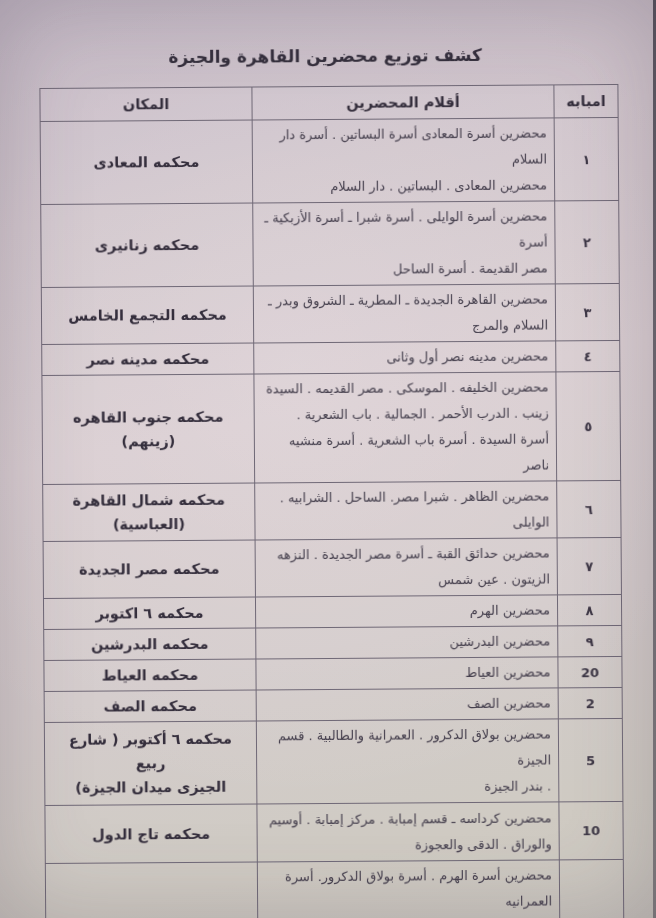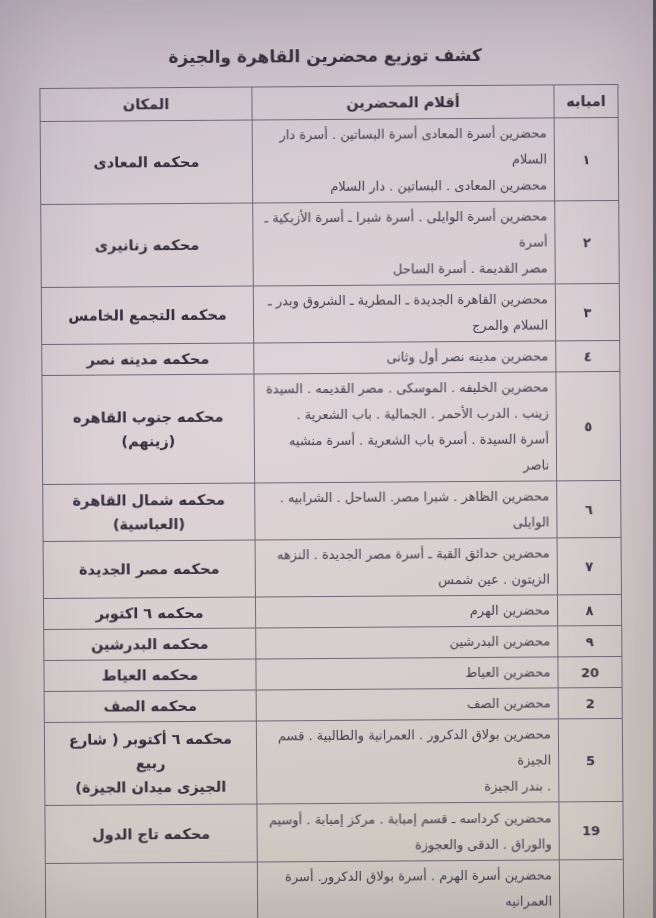--- a/index.html
+++ b/index.html
@@ -184,21 +184,21 @@
         <td class="cell-place">محكمه الصف</td>
       </tr>
       <tr style="height:60px">
         <td class="cell-serial">5</td>
         <td class="cell-offices">محضرين بولاق الدكرور . العمرانية والطالبية . قسم الجيزة
 . بندر الجيزة</td>
         <td class="cell-place">محكمه ٦ أكتوبر ( شارع ربيع
 الجيزى ميدان الجيزة)</td>
       </tr>
       <tr style="height:58px">
-        <td class="cell-serial">19</td>
+        <td class="cell-serial">10</td>
         <td class="cell-offices">محضرين كرداسه ـ قسم إمبابة  . مركز إمبابة  . أوسيم
 والوراق . الدقى والعجوزة</td>
         <td class="cell-place">محكمه تاج الدول</td>
       </tr>
       <tr style="height:130px">
         <td class="cell-serial">١٤</td>
         <td class="cell-offices">محضرين أسرة الهرم . أسرة بولاق الدكرور. أسرة العمرانيه
 أسرة إمبابة . أسرة بندر الجيزة . أسرة العجوزة . أسرة الدقى
 ـ أسره مركز الجيزة . أسرة كرداسه . أسرة مركز امبابه .
 أسرة اوسيم . أسرة الوراق</td>

